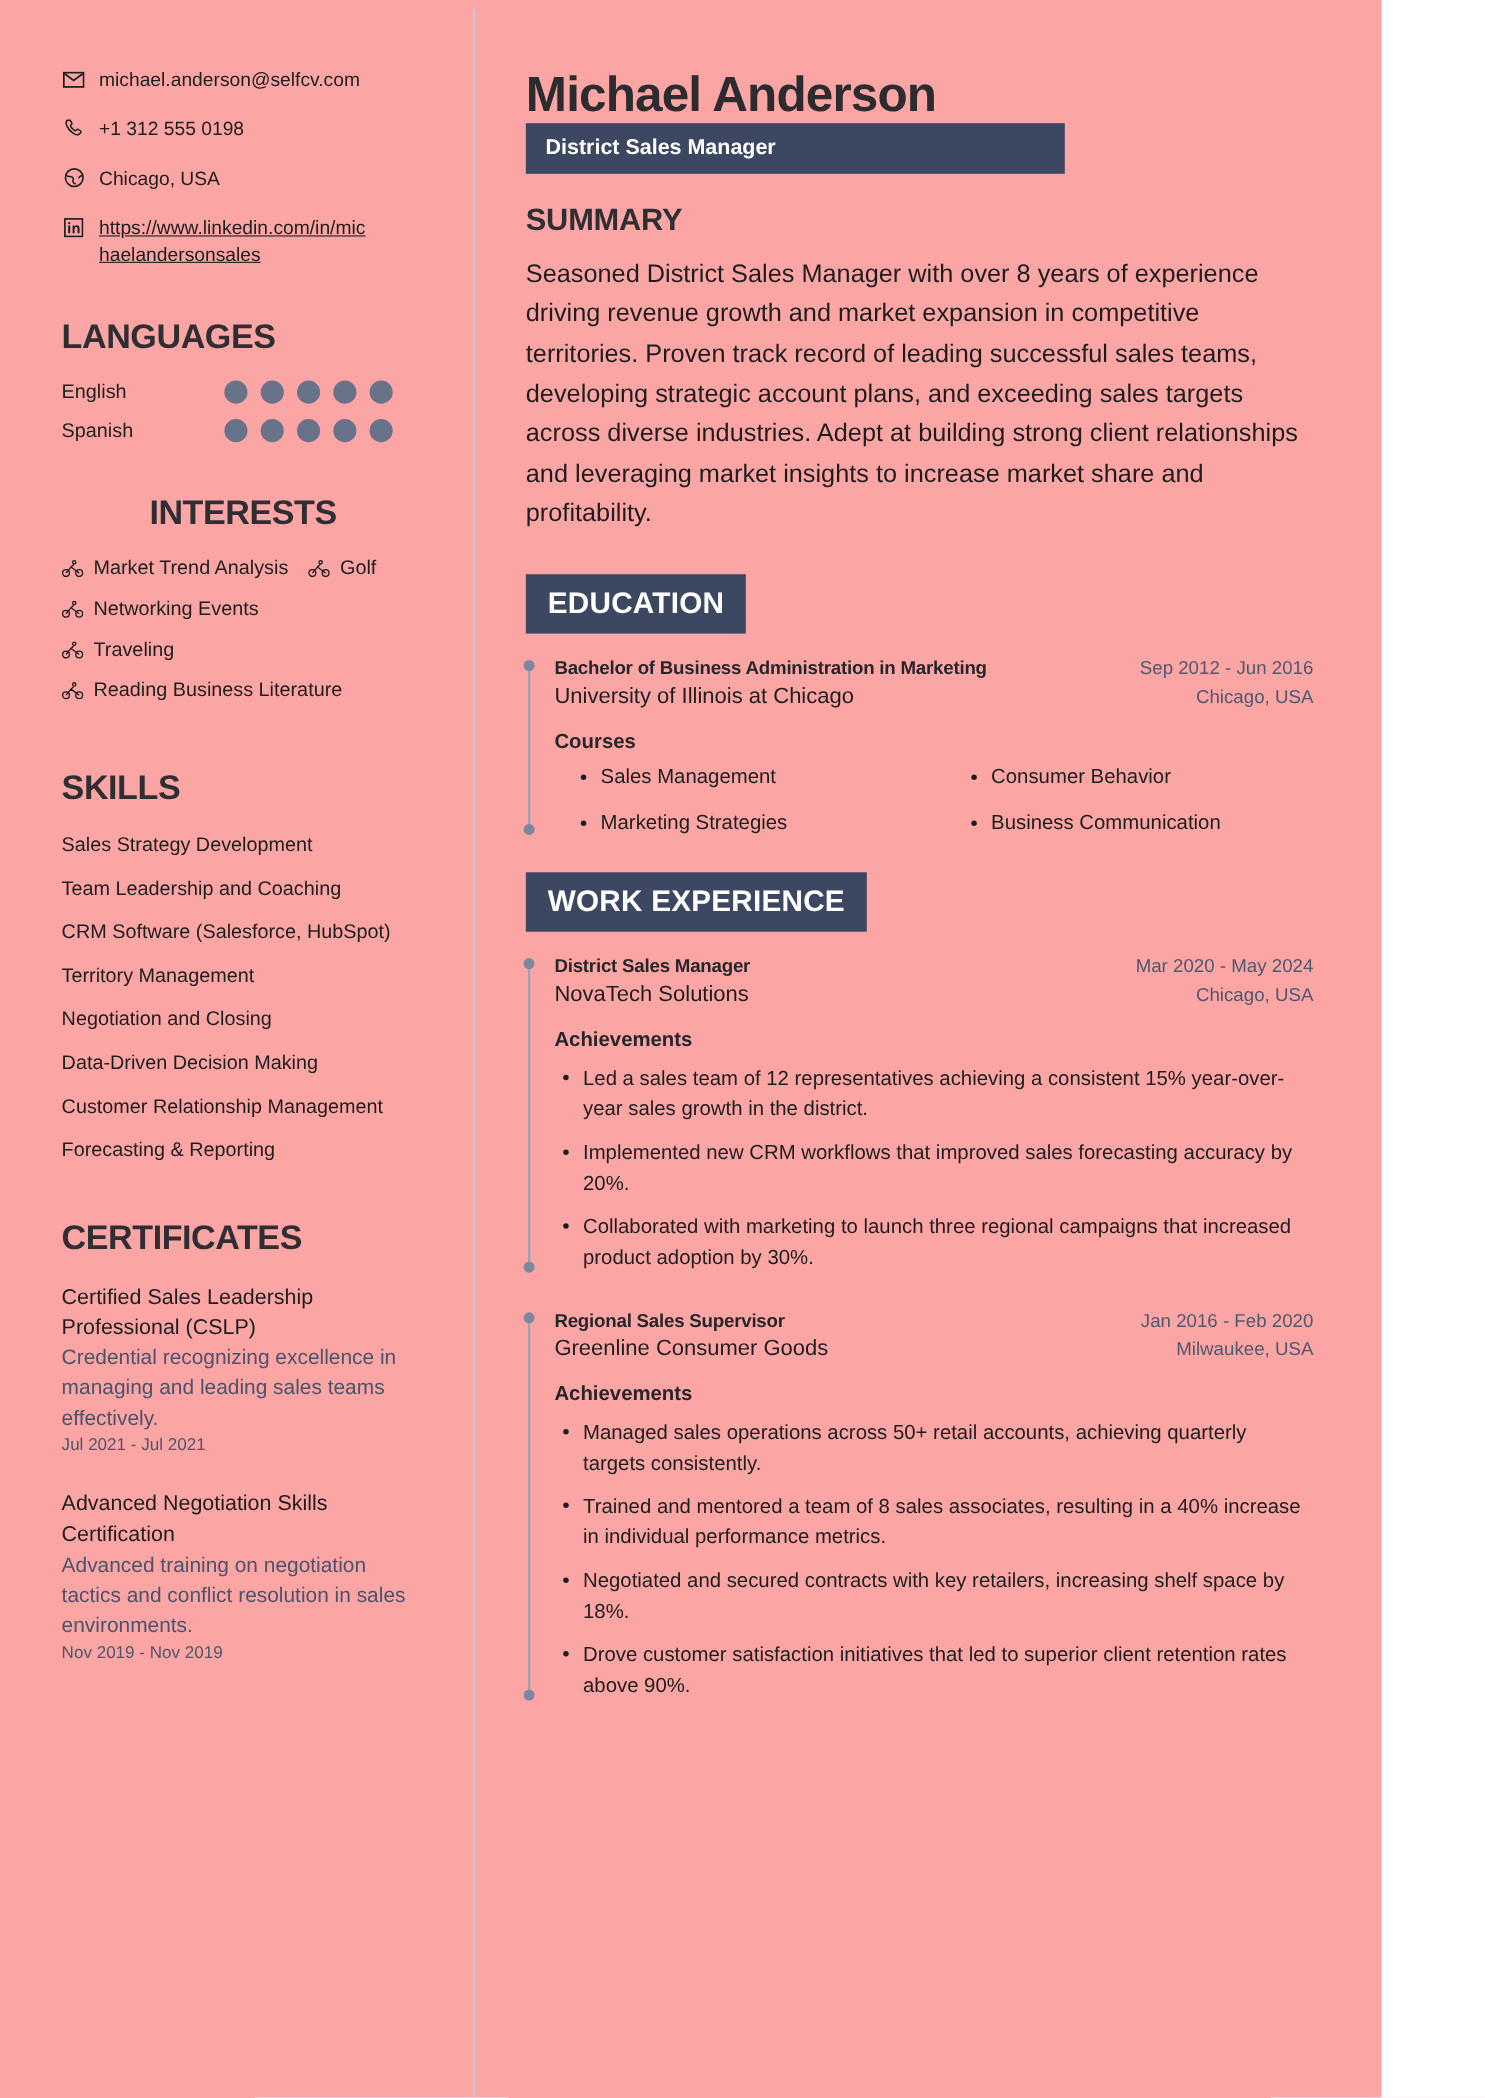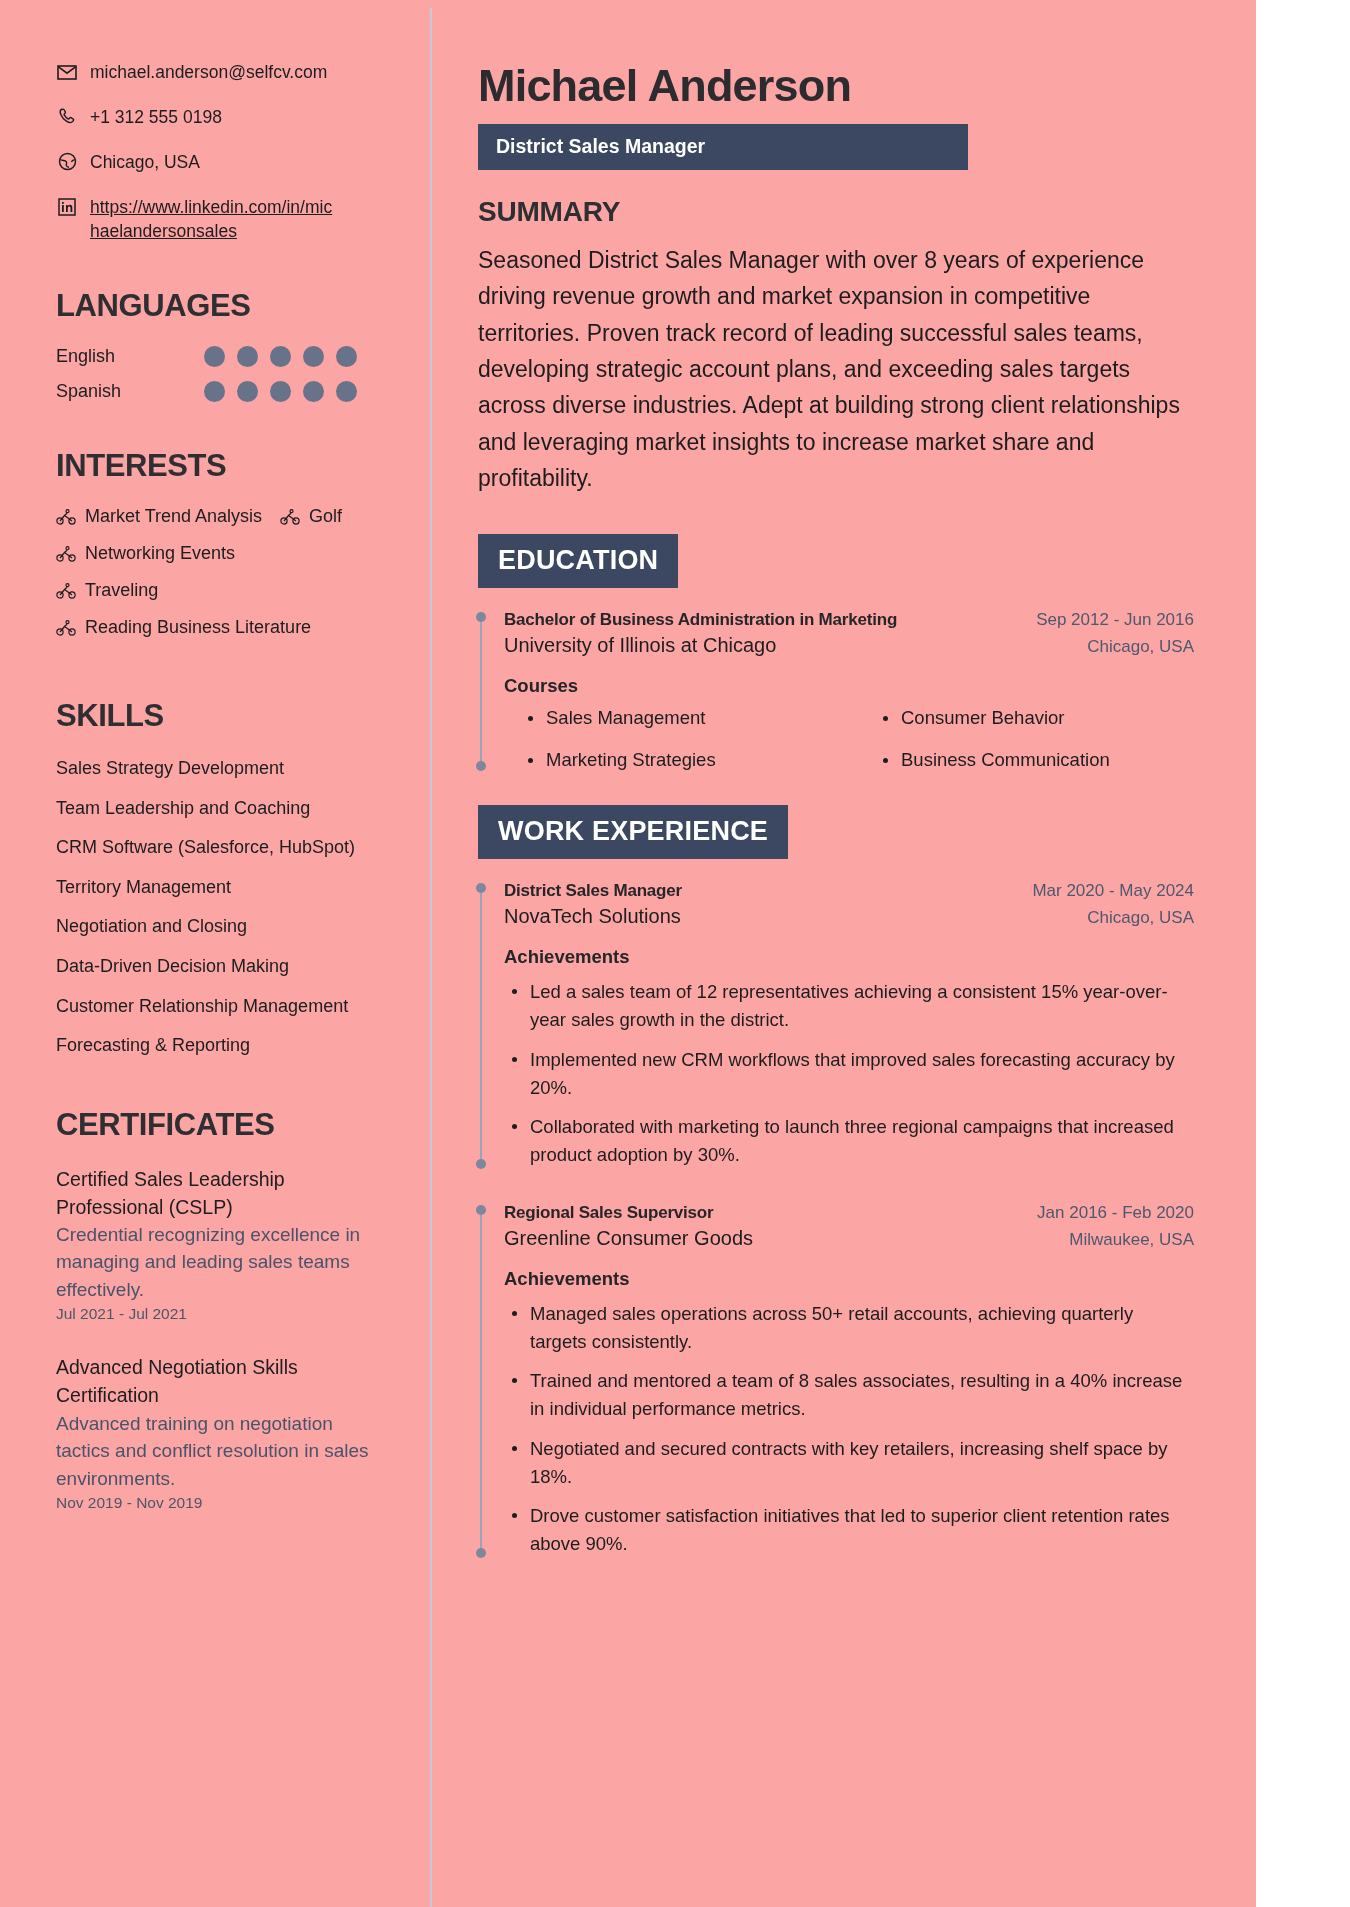--- a/index.html
+++ b/index.html
@@ -76,21 +76,21 @@
     font-size: 18px;
     color: #1d1d1f;
   }
   .dots { display: flex; gap: 12px; }
   .dot {
     width: 21px; height: 21px;
     border-radius: 50%;
     background: #687288;
   }
 
-  .interests-block { margin-bottom: 44px; }
+  .interests-block { margin-bottom: 44px; text-align: center; }
   .interest-rows { display: flex; flex-wrap: wrap; }
   .interest-item {
     display: flex;
     align-items: center;
     gap: 9px;
     font-size: 18px;
     color: #1d1d1f;
     margin-bottom: 16px;
     margin-right: 18px;
   }
@@ -127,21 +127,21 @@
     flex: 1;
     padding: 52px 62px 40px 46px;
     min-width: 0;
   }
 
   .name {
     font-size: 45px;
     font-weight: 800;
     letter-spacing: -0.8px;
     color: #2c2c30;
-    margin-bottom: 12px;
+    margin-bottom: 0;
   }
 
   .role-badge {
     background: #3c4861;
     color: #ffffff;
     font-size: 19.5px;
     font-weight: 700;
     padding: 11px 18px 12px 18px;
     display: block;
     width: 490px;

